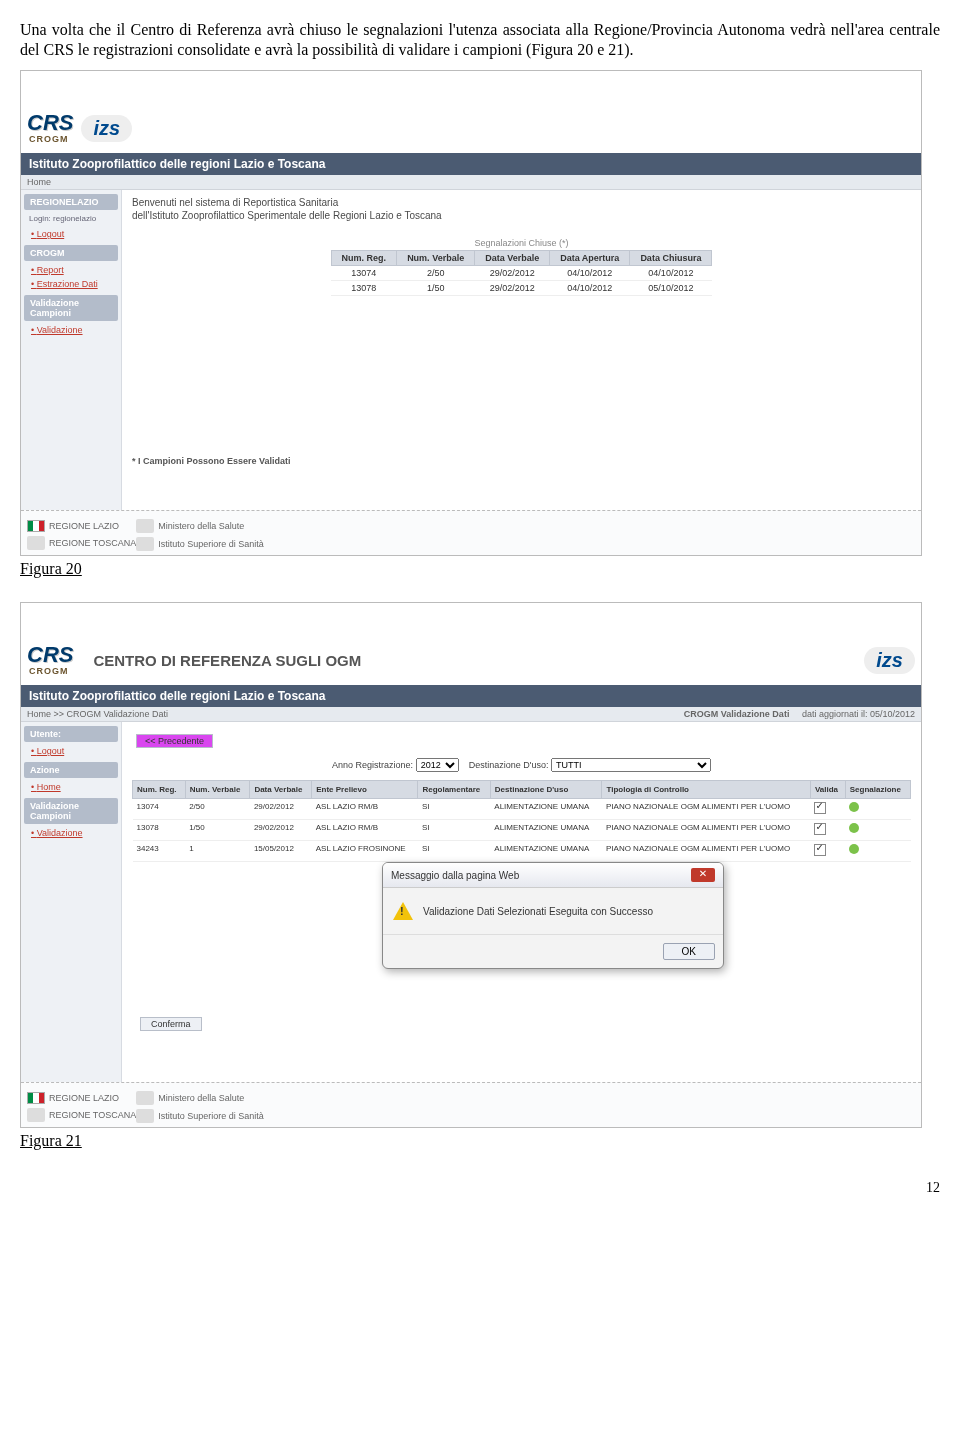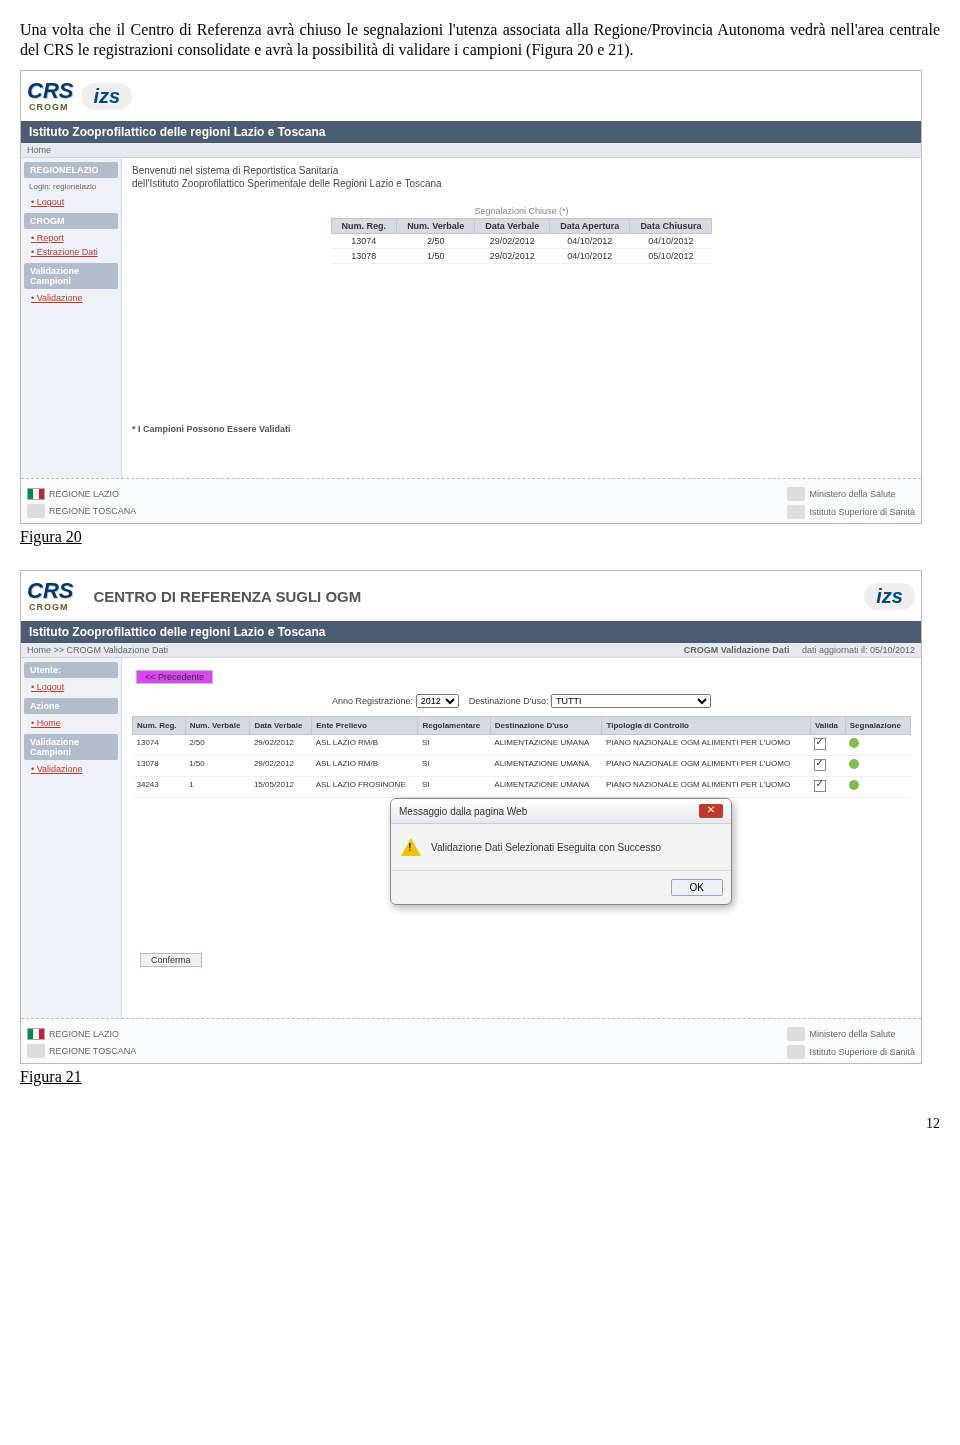--- a/index.html
+++ b/index.html
@@ -14,21 +14,21 @@
   .figcap { color: #000; text-decoration: underline; margin: 4px 0 24px 0; }
   .screenshot {
     border: 1px solid #bbb;
     width: 900px;
     background: #fff;
     font-family: Verdana, Arial, sans-serif;
     font-size: 10px;
     color: #333;
     margin-bottom: 2px;
   }
-  .topbar { display:flex; align-items:center; height:42px; padding:4px 6px; background:#fff; }
+  .topbar { display:flex; align-items:center; height:42px; padding:4px 6px; background:#fff;margin-top:32px; }
   .crslogo {
     font-weight:bold; color:#003a6b; font-size:22px; line-height:1;
     text-shadow:1px 1px 0 #ccc; margin-right:8px; font-style:italic;
   }
   .croogm {
     font-size:9px; font-weight:bold; color:#6b542e; letter-spacing:1px;
     margin-left:2px;
   }
   .titlebar {
     margin-left:12px; color:#555; font-size:15px; font-weight:bold;
@@ -61,21 +61,21 @@
   .tbl { border-collapse:collapse; font-size:9px; color:#333; margin:0 auto; }
   .tbl th {
     background:#d6dbe3; font-weight:bold; padding:2px 10px; border:1px solid #c0c6d0;
     font-size:9px;
   }
   .tbl td { padding:2px 10px; border-bottom:1px solid #eee; }
   .tblcap { color:#888; font-size:9px; text-align:left; margin:4px 0 2px 0; }
   .note { color:#555; font-size:9px; font-weight:bold; margin-top:160px; }
   .footbar {
     border-top:1px dashed #bbb; padding:8px 6px 4px 6px;
-    display:flex; justify-content:space-between; align-items:center;
+    display:flex; justify-content:flex-start; align-items:center;
     background:#fafbfc;
   }
   .footleft, .footright { display:flex; flex-direction:column; gap:4px; }
   .footitem { display:flex; align-items:center; gap:4px; font-size:9px; color:#666; }
   .flag { width:16px; height:10px; background:linear-gradient(90deg,#008c45 33%,#fff 33% 66%,#cd212a 66%); border:1px solid #aaa; }
   .badge { width:18px; height:14px; background:#ddd; border-radius:2px; }
 
   
   .prevbtn {
     display:inline-block; border:1px solid #b8bec9; background:#d946ef;
@@ -86,21 +86,21 @@
   .grid { border-collapse:collapse; font-size:8px; color:#333; width:100%; }
   .grid th {
     background:#d6dbe3; font-weight:bold; padding:4px 4px; border:1px solid #c0c6d0;
     text-align:left;
   }
   .grid td { padding:3px 4px; border-bottom:1px solid #eee; vertical-align:top; }
   .chk { width:10px; height:10px; display:inline-block; border:1px solid #888; background:#fff; position:relative; }
   .chk.checked::after { content:"✓"; position:absolute; top:-3px; left:0; font-size:10px; color:#333; }
   .dot { width:10px; height:10px; border-radius:50%; background:#7cc24a; display:inline-block; }
   .dialog {
-    position:absolute; left:268px; top:140px; width:340px;
+    position:absolute; left:260px; top:140px; width:340px;
     border:1px solid #888; border-radius:6px; background:#f3f3f3;
     box-shadow:2px 3px 8px rgba(0,0,0,0.3); font-size:10px;
   }
   .dlg-title {
     background:linear-gradient(#fff,#e6e8ef); padding:5px 8px; font-size:10px;
     display:flex; justify-content:space-between; align-items:center;
     border-bottom:1px solid #ccc; border-radius:5px 5px 0 0;
   }
   .dlg-x { width:24px; height:14px; background:#c0392b; color:#fff; text-align:center; font-size:10px; border-radius:2px; }
   .dlg-body { padding:14px 10px; display:flex; align-items:center; gap:10px; }

